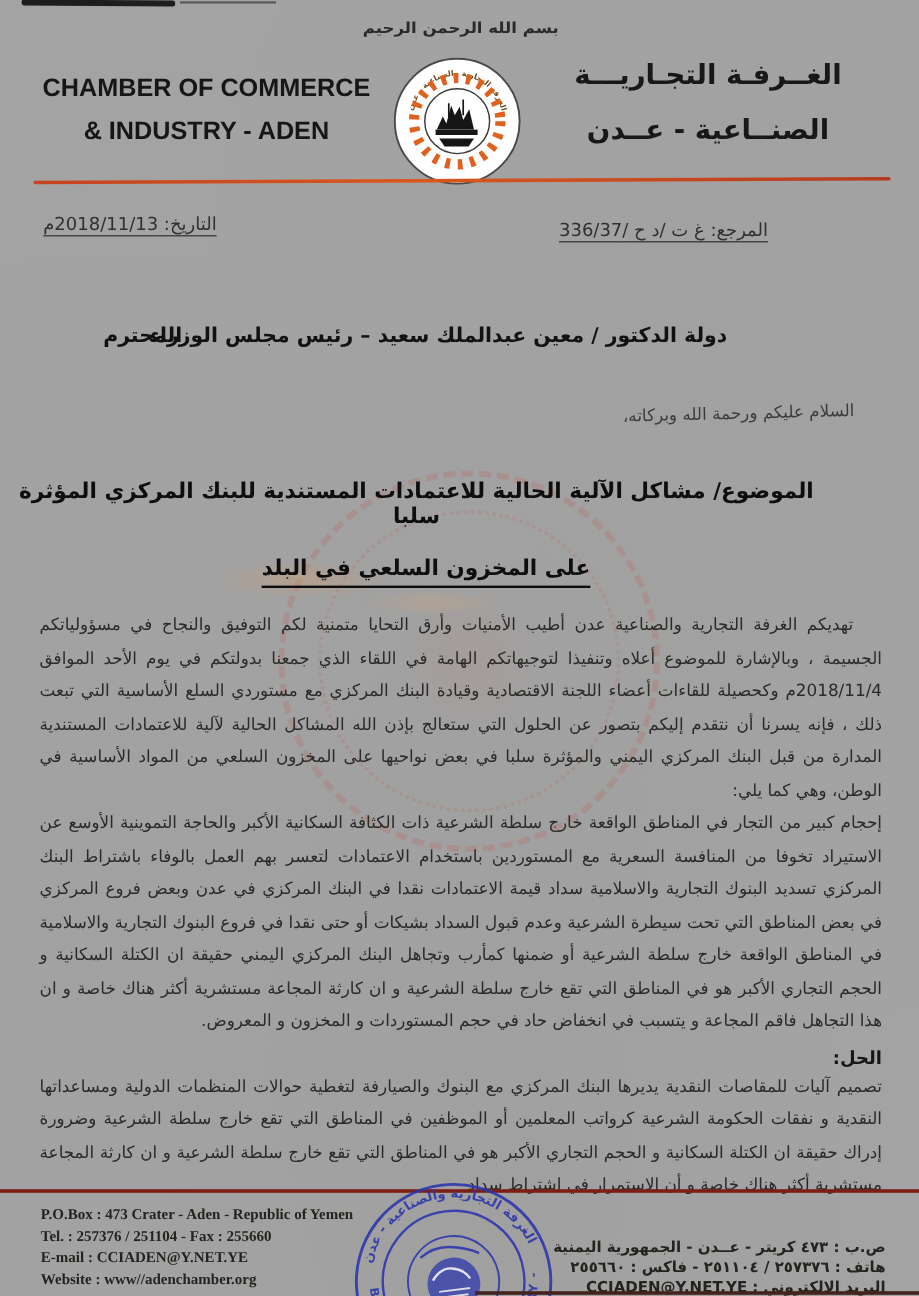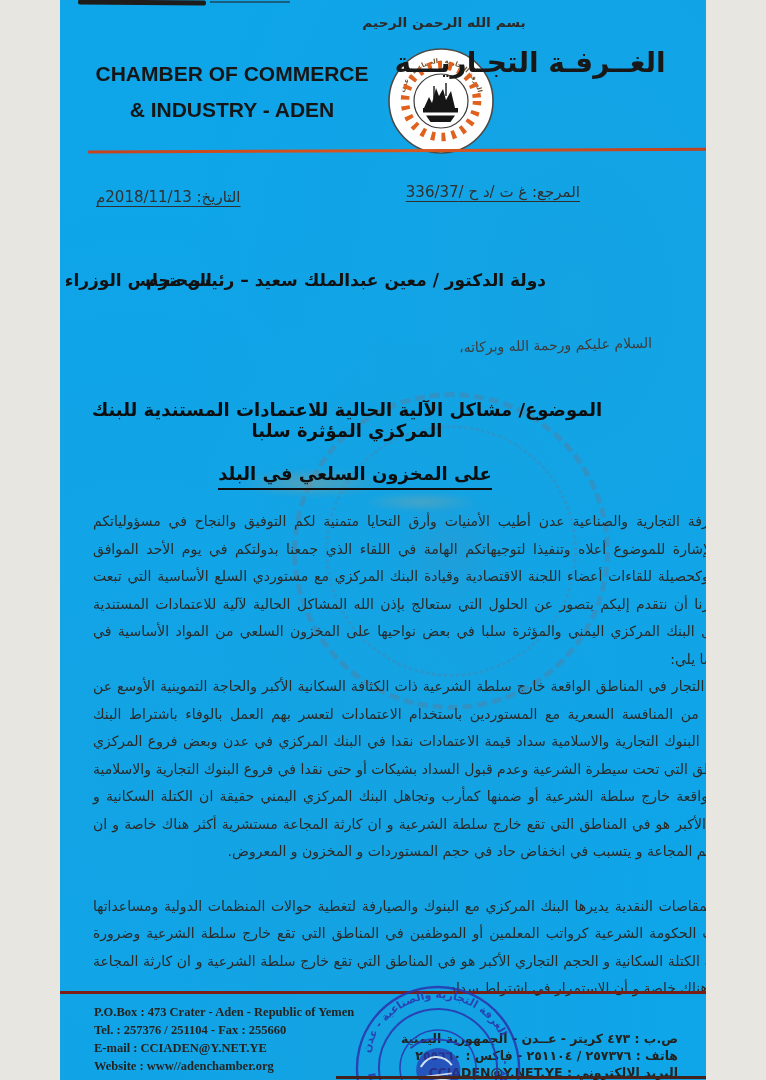--- a/index.html
+++ b/index.html
@@ -1,18 +1,18 @@
 <!DOCTYPE html>
 <html lang="ar"><head>
 <meta charset="utf-8">
 <style>
   html,body{margin:0;padding:0;background:#e8e6e0;}
   .page{
-    position:relative;width:646px;height:1080px;margin:0 auto;
-    background:#0ea5e9;overflow:hidden;
+    position:relative;width:766px;height:1080px;margin:0 auto;
+    background:#a3a3a3;overflow:hidden;
     font-family:"DejaVu Sans",sans-serif;color:#262626;
   }
   .texture{position:absolute;inset:0;pointer-events:none;
     background:
       radial-gradient(ellipse at 80% 28%, rgba(130,130,125,.05), transparent 55%),
       radial-gradient(ellipse at 12% 70%, rgba(130,130,125,.045), transparent 55%),
       radial-gradient(ellipse at 55% 95%, rgba(120,115,105,.05), transparent 50%);
   }
   .scan-mark-top{position:absolute;left:18px;top:0;width:128px;height:5px;
     background:#1f1d1b;border-radius:2px;transform:rotate(.4deg);}
@@ -20,30 +20,30 @@
     background:rgba(40,38,36,.55);}
 
   
   .bismillah{position:absolute;left:278px;top:16px;width:212px;text-align:center;
     font-size:12px;font-weight:bold;color:#2c2a28;white-space:nowrap;
     transform:scale(1.15,1.05);letter-spacing:1px;}
   .header-en{position:absolute;left:34px;top:56px;width:276px;text-align:center;
     font-family:"Liberation Sans",sans-serif;font-weight:bold;font-size:21px;
     line-height:36px;color:#161616;}
   .header-ar{position:absolute;right:20px;top:40px;width:312px;text-align:center;
-    direction:rtl;font-weight:bold;font-size:28px;line-height:46px;color:#181818;}
+    direction:rtl;font-weight:bold;font-size:23px;line-height:46px;color:#181818;}
   .logo{position:absolute;left:326px;top:46px;width:110px;height:110px;}
   .header-rule{position:absolute;left:28px;top:149px;width:714px;height:3px;
     background:linear-gradient(90deg,#c44320,#d8581f 45%,#b63a22);
     transform:rotate(-.25deg);border-radius:1px;}
 
   
   .ref-no{position:absolute;top:183px;right:126px;direction:rtl;font-size:15px;
     color:#30302e;text-decoration:underline;text-underline-offset:4px;}
-  .date{position:absolute;top:188px;left:36px;direction:rtl;font-size:15px;
+  .date{position:absolute;top:178px;left:36px;direction:rtl;font-size:15px;
     color:#30302e;text-decoration:underline;text-underline-offset:4px;}
 
   
   .addressee-name{position:absolute;top:270px;right:160px;direction:rtl;
     font-weight:bold;font-size:17px;color:#121212;}
   .honorific{position:absolute;top:270px;left:86px;font-weight:bold;
     font-size:17px;color:#121212;direction:rtl;}
 
   
   .greeting{position:absolute;top:337px;right:54px;direction:rtl;font-size:14px;
@@ -121,20 +121,21 @@
         <rect x="37" y="62" width="35" height="4.5" fill="#161616"></rect>
         <path d="M40 69.5 h29 l-4.5 6.5 h-20 z" fill="#161616"></path>
         <line x1="48" y1="40" x2="48" y2="52" stroke="#161616" stroke-width="1.4"></line>
         <line x1="60" y1="37" x2="60" y2="50" stroke="#161616" stroke-width="1.4"></line>
       </g>
     </svg>
   </div>
 
   <div class="header-ar">
     <div>الغــرفـة التجـاريـــة</div>
+    <div>الصنــاعية - عــدن</div>
   </div>
 
   <div class="header-rule"></div>
 
   <div class="ref-no">المرجع: غ ت /د ح /336/37</div>
   <div class="date">التاريخ: 2018/11/13م</div>
 
   <div class="addressee-name">دولة الدكتور / معين عبدالملك سعيد – رئيس مجلس الوزراء</div>
   <div class="honorific">المحترم</div>
 

